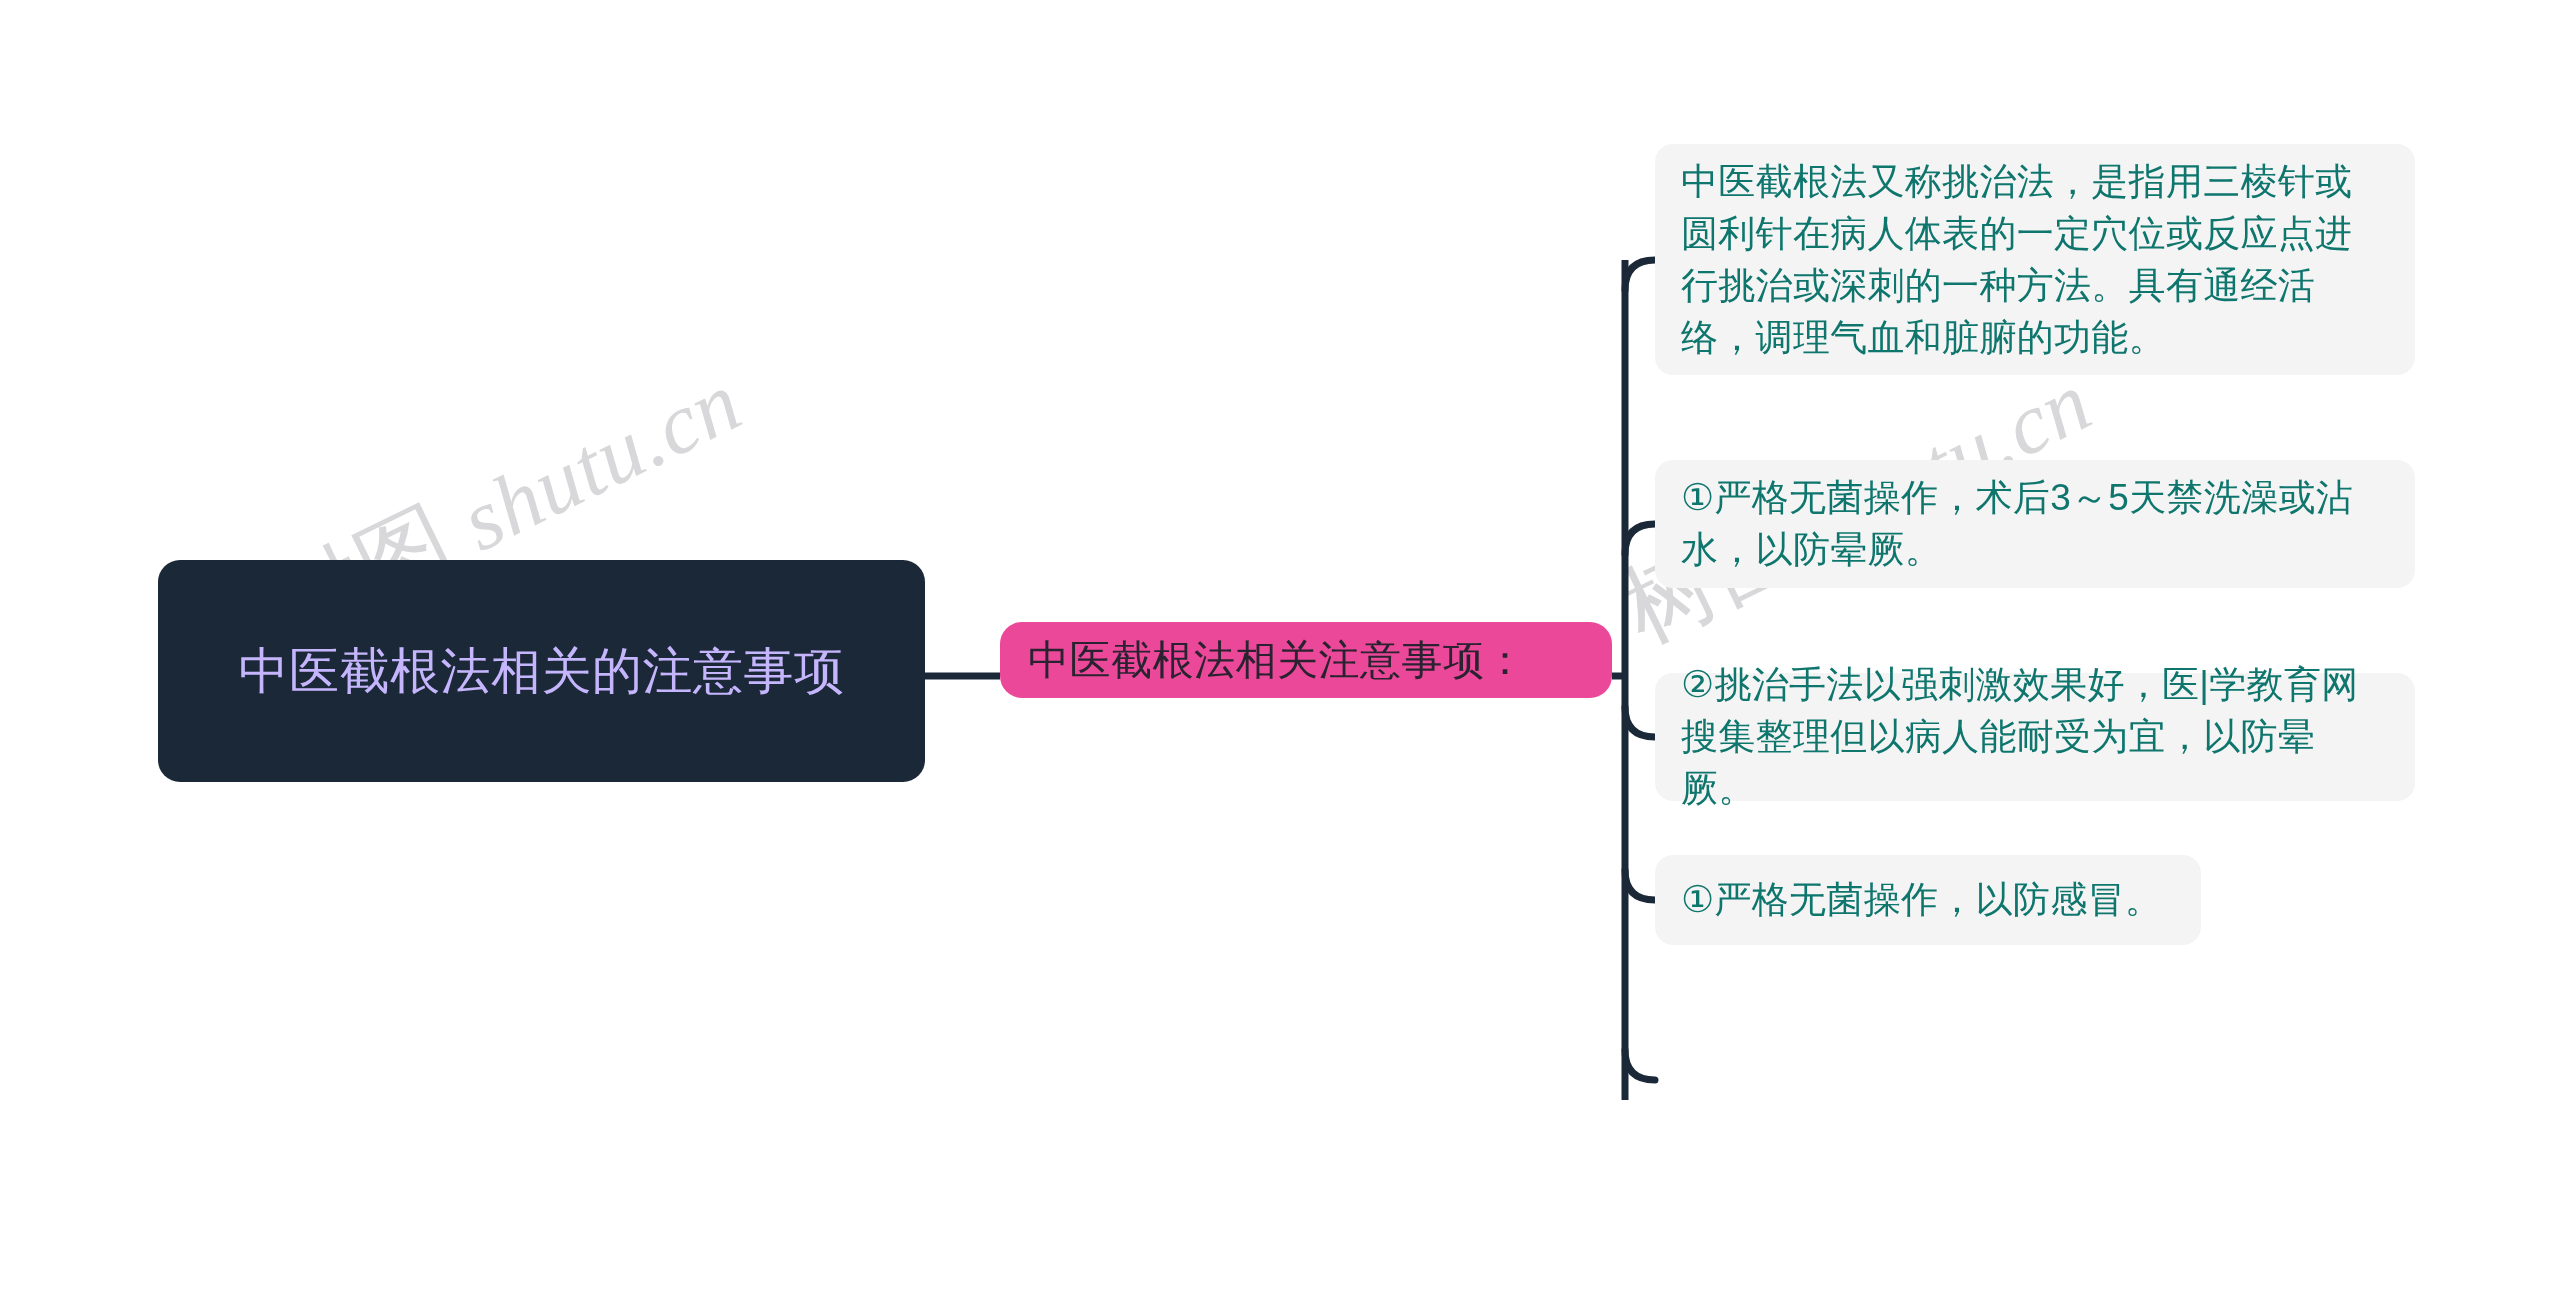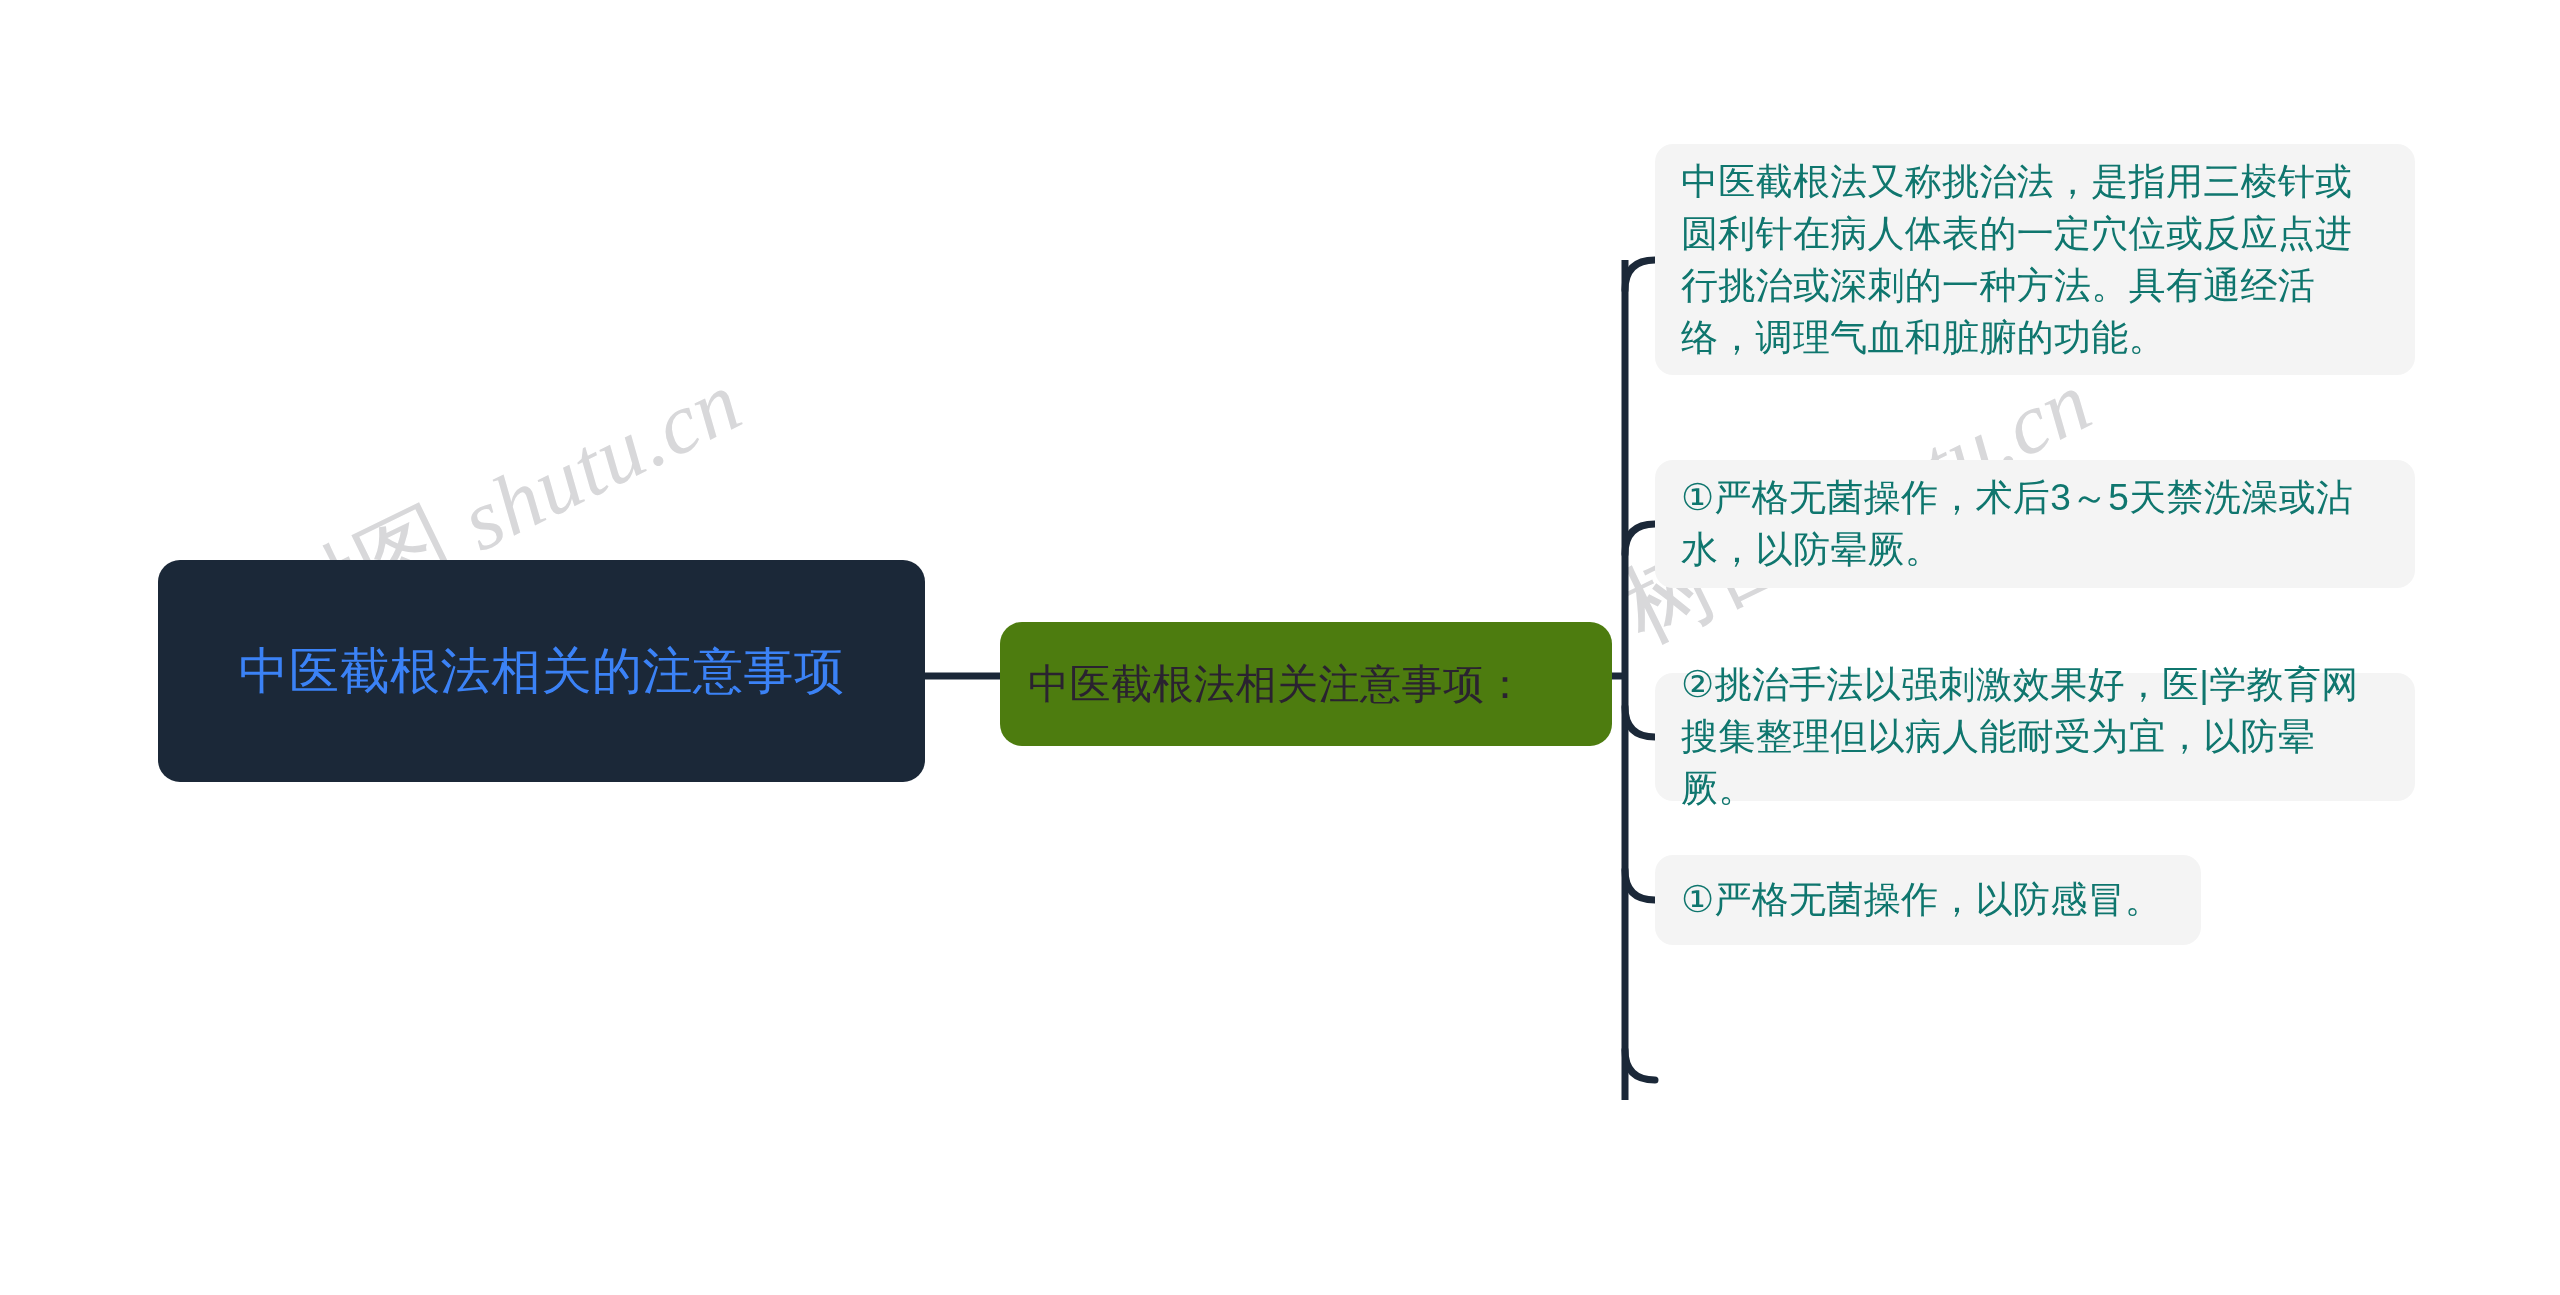--- a/index.html
+++ b/index.html
@@ -62,35 +62,35 @@
   #root-node {
     left: 158px;
     top: 560px;
     width: 767px;
     height: 222px;
     background: #1b2838;
     border-radius: 22px;
     justify-content: center;
   }
   #root-node .node-text {
-    color: #3b82f6;
+    color: #c4b5fd;
     font-size: 50px;
     line-height: 66px;
     text-align: center;
     padding: 0 26px;
     font-weight: 400;
     letter-spacing: 0.5px;
   }
 
   #branch-node {
     left: 1000px;
     top: 622px;
     width: 612px;
-    height: 124px;
-    background: #4d7c0f;
+    height: 76px;
+    background: #ec4899;
     border-radius: 22px;
     justify-content: flex-start;
   }
   #branch-node .node-text {
     color: #2a2230;
     font-size: 41px;
     line-height: 54px;
     padding: 0 28px;
     letter-spacing: 0.5px;
   }

